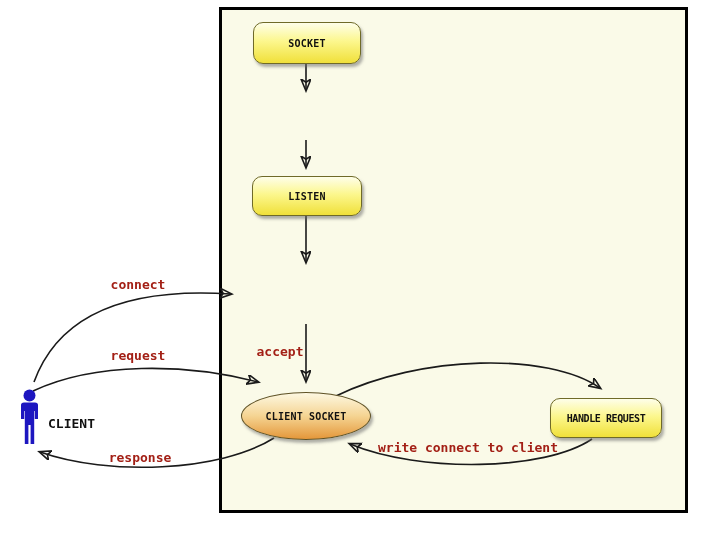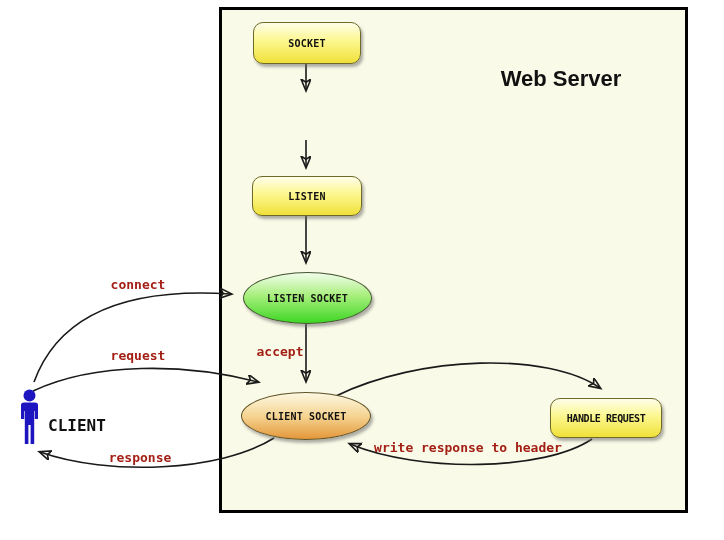--- a/index.html
+++ b/index.html
@@ -47,33 +47,32 @@
   }
   #lbl-connect{left:98px;top:277px;width:80px;}
   #lbl-request{left:98px;top:348px;width:80px;}
   #lbl-response{left:94px;top:450px;width:92px;}
   #lbl-accept{left:252px;top:344px;width:56px;}
   #lbl-read{left:352px;top:342px;width:256px;}
   #lbl-write{left:368px;top:440px;width:200px;}
   
   #client-figure{position:absolute;left:16px;top:389px;width:27px;height:57px;}
   #client-label{
-    position:absolute;left:48px;top:416px;font-size:16px;font-weight:bold;color:#111111;
+    position:absolute;left:48px;top:416px;font-size:13px;font-weight:bold;color:#111111;
   }
   
   #arrows{position:absolute;left:0;top:0;width:724px;height:540px;pointer-events:none;}
   #arrows path{fill:none;stroke:#1a1a1a;stroke-width:1.6px;}
 </style>
 </head>
 <body>
 
 <div id="stage">
 
   <div class="server-box"></div>
-  <div class="server-title">Web Server</div>
 
   <svg id="arrows" viewBox="0 0 724 540">
     <defs>
       <marker id="ah" markerUnits="userSpaceOnUse" markerWidth="14" markerHeight="12" refX="11" refY="5" orient="auto">
         <path d="M0,0 L12,5 L0,10 L3.2,5 Z" fill="#1a1a1a" stroke="none"></path>
       </marker>
     </defs>
     <path d="M306,63 L306,90" marker-end="url(#ah)"></path>
     <path d="M306,140 L306,167" marker-end="url(#ah)"></path>
     <path d="M306,216 L306,262" marker-end="url(#ah)"></path>
@@ -84,35 +83,32 @@
     <path d="M336,396 C420,355 548,352 600,388" marker-end="url(#ah)"></path>
     <path d="M592,439 C545,471 420,473 350,444" marker-end="url(#ah)"></path>
   </svg>
 
   <div class="node node-yellow" id="node-socket">
     <span>SOCKET</span>
   </div>
   <div class="node node-yellow" id="node-listen">
     <span>LISTEN</span>
   </div>
-  <div class="node node-ellipse-green" id="node-listen-socket">
-    <span>LISTEN SOCKET</span>
-  </div>
   <div class="node node-ellipse-orange" id="node-client-socket">
     <span>CLIENT SOCKET</span>
   </div>
   <div class="node node-yellow" id="node-handle-request">
     <span>HANDLE REQUEST</span>
   </div>
 
   <div class="edge-label" id="lbl-connect">connect</div>
   <div class="edge-label" id="lbl-request">request</div>
   <div class="edge-label" id="lbl-response">response</div>
   <div class="edge-label" id="lbl-accept">accept</div>
-  <div class="edge-label" id="lbl-write">write response to header</div>
+  <div class="edge-label" id="lbl-write">write connect to client</div>
 
   <svg id="client-figure" viewBox="0 0 27 57">
     <circle cx="13.5" cy="6.5" r="6" fill="#1d16c0"></circle>
     <path d="M5,16 Q5,13.5 8,13.5 L19,13.5 Q22,13.5 22,16 L22,30
              L18.8,30 L18.8,22 L18.2,22 L18.2,55 L14.6,55 L14.6,36
              L12.4,36 L12.4,55 L8.8,55 L8.8,22 L8.2,22 L8.2,30 L5,30 Z" fill="#1d16c0"></path>
   </svg>
   <div id="client-label">CLIENT</div>
 
 </div>

